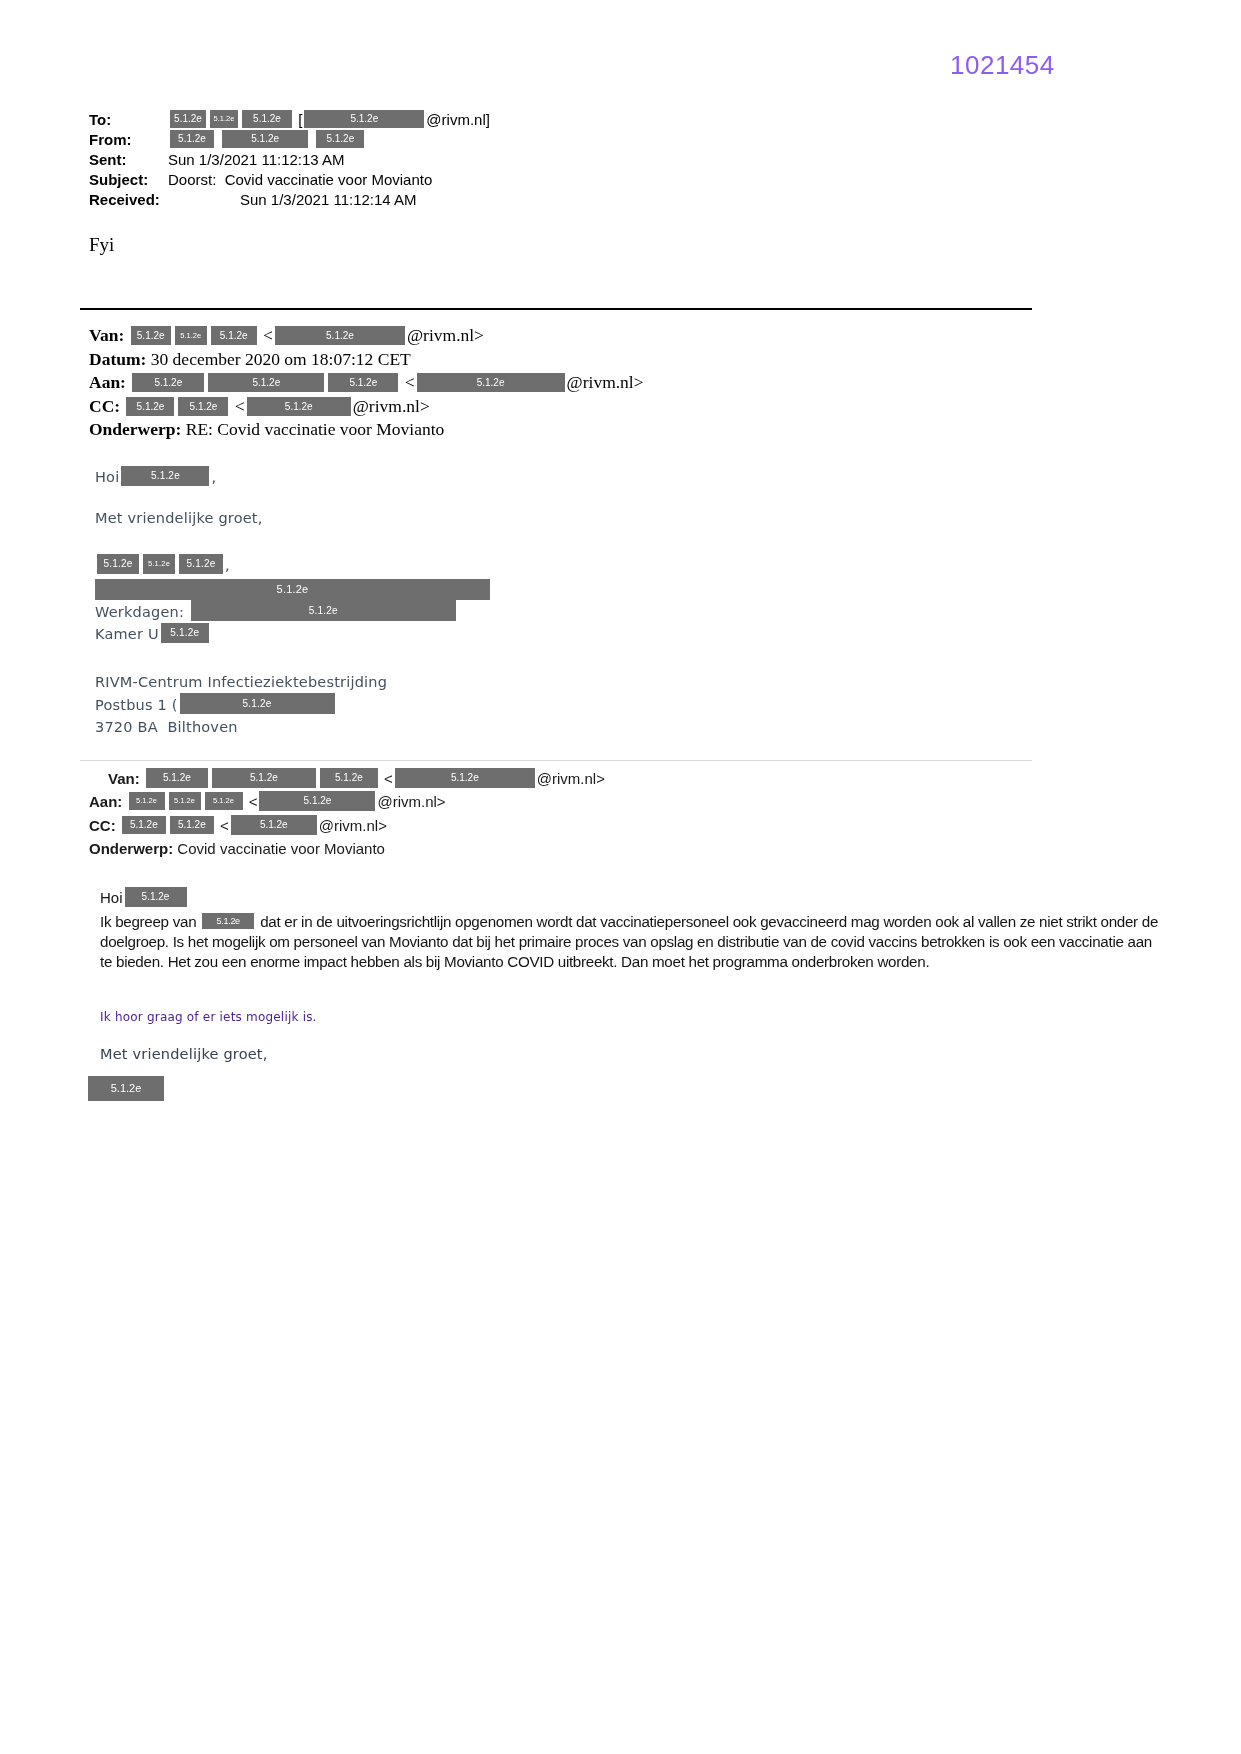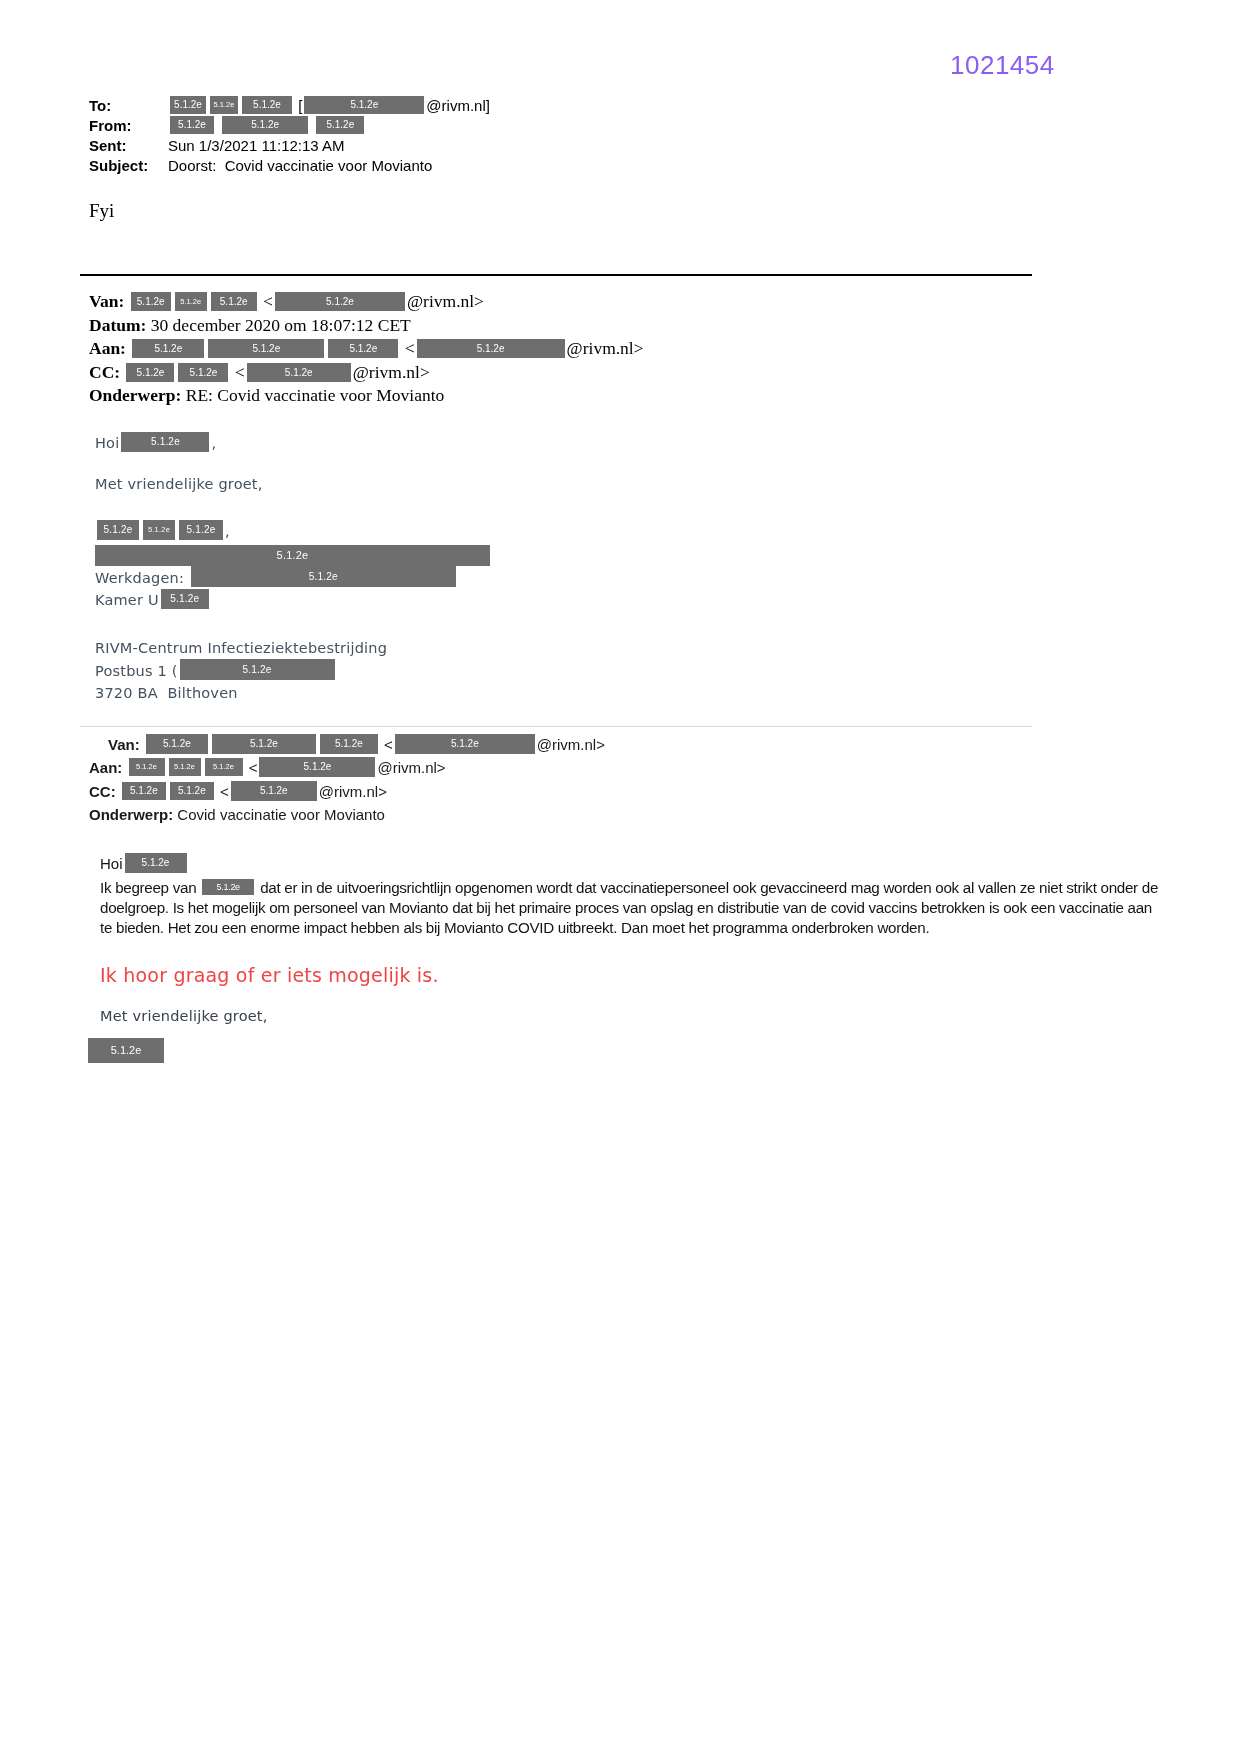--- a/index.html
+++ b/index.html
@@ -39,21 +39,21 @@
     height:21px; line-height:21px; width:395px;
   }
   .chip-final {
     background:#6e6e6e; color:#fff; text-align:center;
     font-family:"Liberation Sans", sans-serif; font-size:11px;
     width:76px; height:25px; line-height:25px;
     margin:14px 0 0 -12px;
   }
 
   
-  .tophdr { font-size:15px; line-height:20px; }
+  .tophdr { font-size:15px; line-height:20px;margin-top:14px; }
   .tophdr .row { white-space:pre-wrap; }
   .tophdr .lab { display:inline-block; width:79px; font-weight:bold; vertical-align:top; }
   .tophdr .indent { padding-left:72px; }
 
   .fyi {
     margin-top:24px; font-family:"Liberation Serif", serif;
     font-size:19px; line-height:22px;
   }
   .rule {
     margin:52px 0 0 -9px; width:952px; height:0;
@@ -98,40 +98,41 @@
   .body2 .hoi2 {
     margin-top:26px; font-family:"Liberation Sans", sans-serif;
     font-size:15px; line-height:20px;
   }
   .body2 .para2 {
     margin-top:4px; width:1060px;
     font-family:"Liberation Sans", sans-serif;
     font-size:15.2px; letter-spacing:-0.3px; line-height:20px;
   }
   .body2 .ask {
-    margin-top:26px; font-family:"DejaVu Sans", sans-serif;
-    font-size:19px; color:#ef4444; letter-spacing:0.2px;
+    margin-top:38px; font-family:"DejaVu Sans", sans-serif;
+    font-size:12px; color:#4c1d95; letter-spacing:0.2px;
   }
   .body2 .closing2 {
     margin-top:22px; font-family:"DejaVu Sans", sans-serif;
     font-size:14.5px; color:#37424e; letter-spacing:0.2px;
   }
 </style>
 </head>
 <body>
 
 <div class="pagenum">1021454</div>
 
 <div class="content">
 
   <div class="tophdr">
     <div class="row"><span class="lab">To:</span><span class="chip w36">5.1.2e</span><span class="chip xs w28">5.1.2e</span><span class="chip w50">5.1.2e</span> <span>[</span><span class="chip w120">5.1.2e</span><span>@rivm.nl]</span></div>
     <div class="row"><span class="lab">From:</span><span class="chip w44">5.1.2e</span> <span class="chip w86">5.1.2e</span> <span class="chip w48">5.1.2e</span></div>
     <div class="row"><span class="lab">Sent:</span><span>Sun 1/3/2021 11:12:13 AM</span></div>
     <div class="row"><span class="lab">Subject:</span><span>Doorst:  Covid vaccinatie voor Movianto</span></div>
+    <div class="row"><span class="lab">Received:</span><span class="indent">Sun 1/3/2021 11:12:14 AM</span></div>
   </div>
 
   <div class="fyi">Fyi</div>
 
   <div class="rule"></div>
 
   <div class="fwdhdr">
     <div><span class="lab">Van:</span> <span class="chip h19 w40">5.1.2e</span><span class="chip h19 xs w32">5.1.2e</span><span class="chip h19 w46">5.1.2e</span> <span>&lt;</span><span class="chip h19 w130">5.1.2e</span><span>@rivm.nl&gt;</span></div>
     <div><span class="lab">Datum:</span> <span>30 december 2020 om 18:07:12 CET</span></div>
     <div><span class="lab">Aan:</span> <span class="chip h19 w72">5.1.2e</span><span class="chip h19 w116">5.1.2e</span><span class="chip h19 w70">5.1.2e</span> <span>&lt;</span><span class="chip h19 w148">5.1.2e</span><span>@rivm.nl&gt;</span></div>

